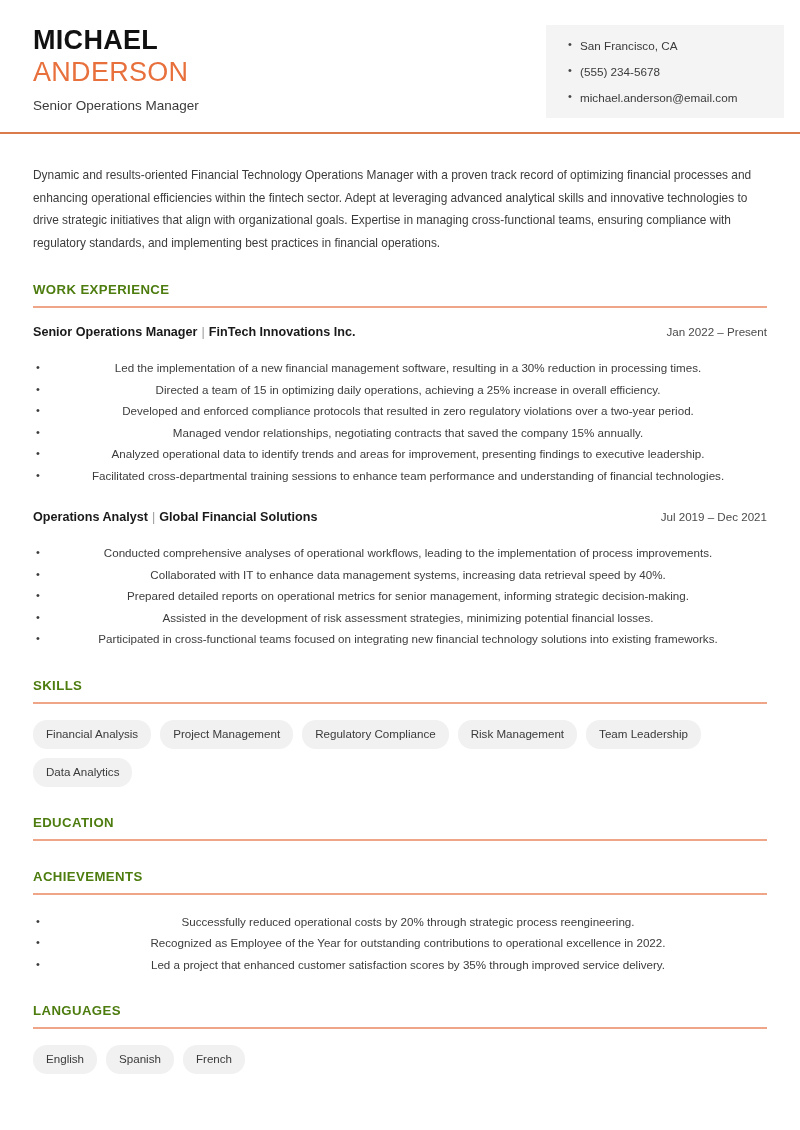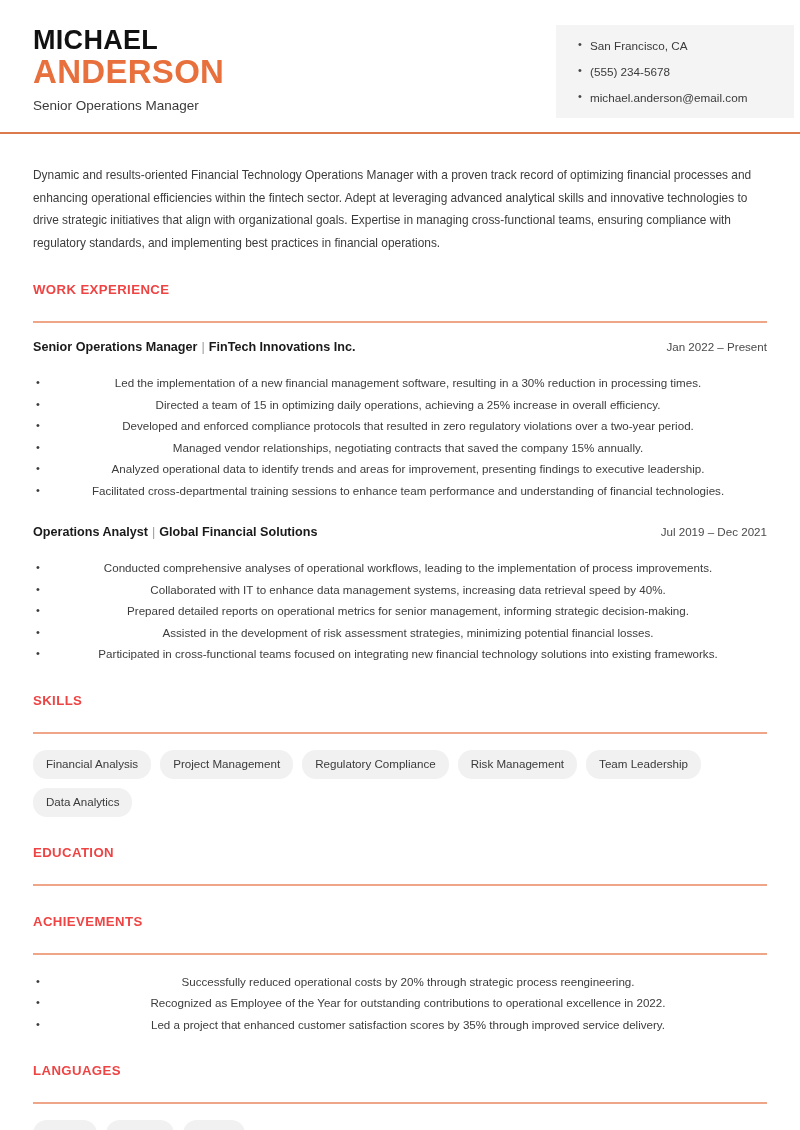--- a/index.html
+++ b/index.html
@@ -39,40 +39,39 @@
 
   .name-line-1 {
     font-size: 27px;
     font-weight: bold;
     letter-spacing: 0.3px;
     line-height: 32px;
     color: #111111;
   }
 
   .name-line-2 {
-    font-size: 33px;
-    font-weight: bold;
+    font-size: 27px;
+    font-weight: normal;
     letter-spacing: 0.3px;
     line-height: 32px;
     color: #E8703C;
-    text-align: center;
   }
 
   .job-title {
     margin-top: 9px;
     font-size: 13.5px;
     font-weight: normal;
     color: #3b3b3b;
     line-height: 18px;
   }
 
   .contact-box {
     width: 238px;
     margin-top: 25px;
-    margin-right: 6px;
+    margin-right: 16px;
     background: #f4f4f4;
     padding: 13px 0 13px 22px;
   }
 
   .contact-list {
     list-style: none;
   }
 
   .contact-list li {
     position: relative;
@@ -115,22 +114,22 @@
     text-align: left;
   }
 
   
   .section { margin-top: 28px; }
 
   .section-title {
     font-size: 13.2px;
     font-weight: bold;
     letter-spacing: 0.4px;
-    color: #ef4444;
-    padding-bottom: 24px;
+    color: #4d7c0f;
+    padding-bottom: 9px;
   }
 
   .section-rule {
     height: 2px;
     background: #EEA588;
     margin-bottom: 0;
   }
 
   
   .entry { margin-top: 15px; }

